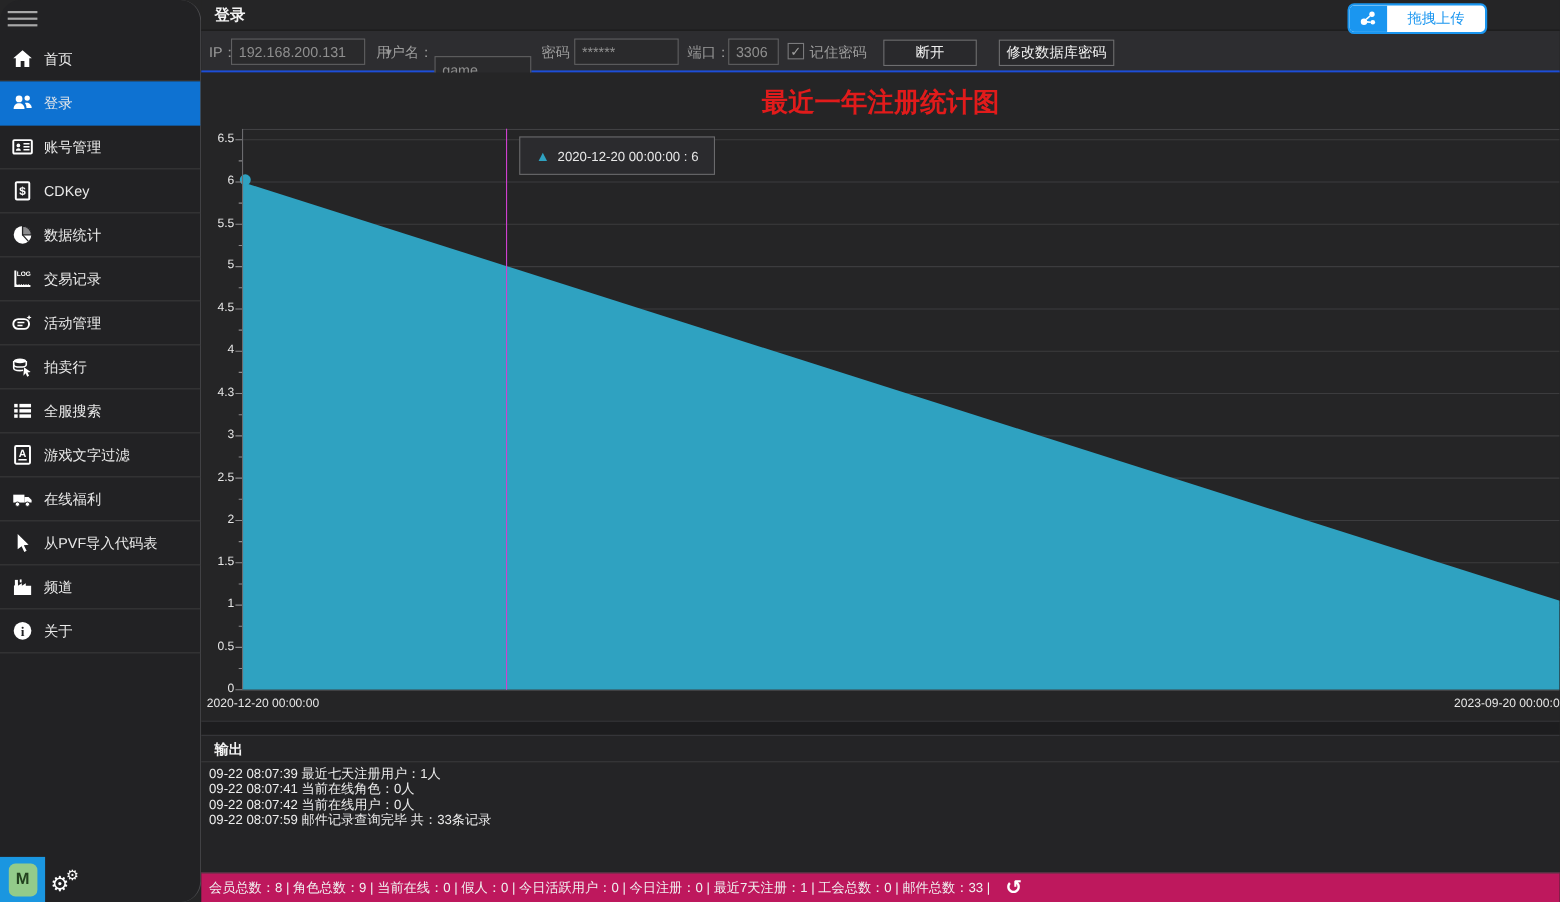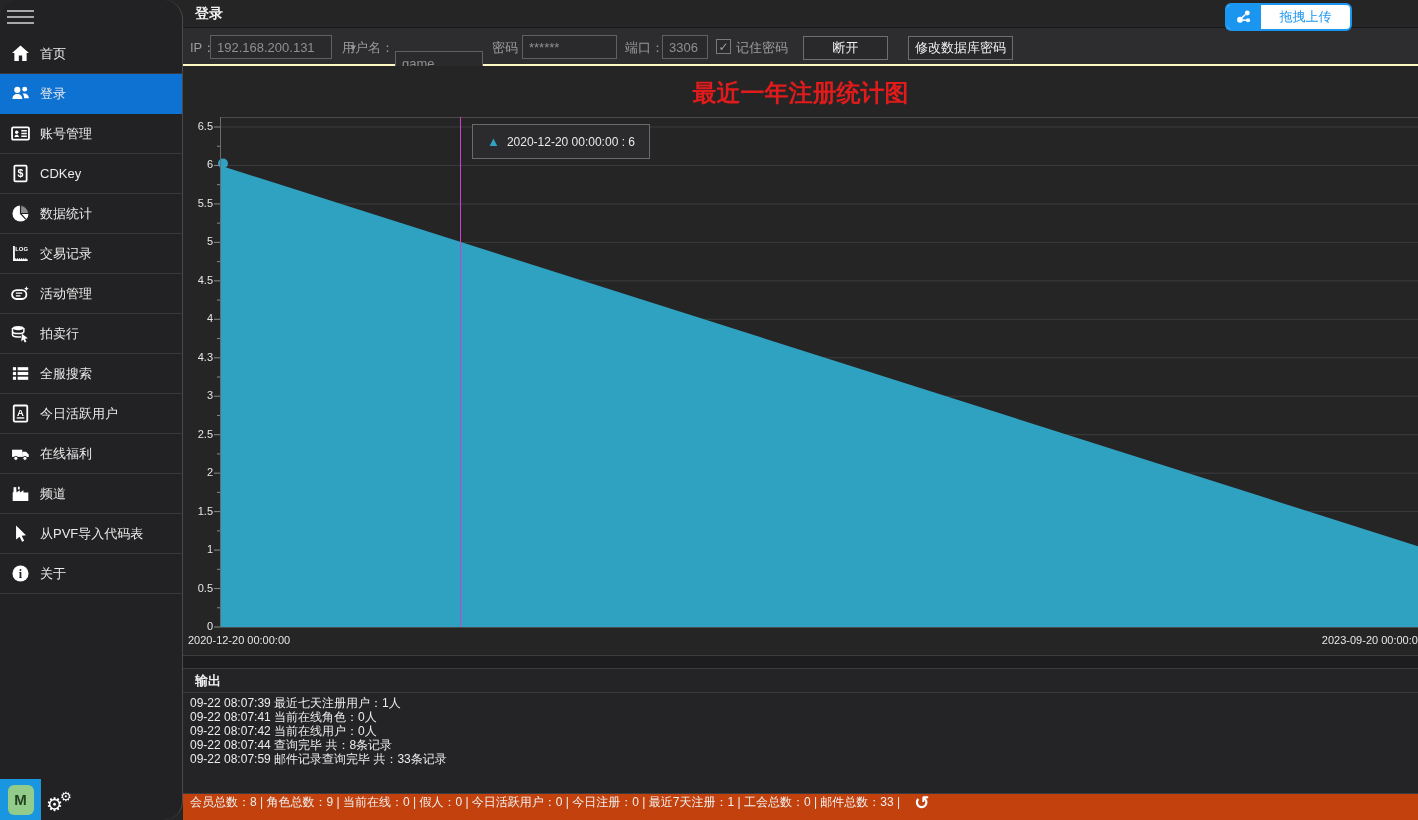--- a/index.html
+++ b/index.html
@@ -37,21 +37,21 @@
   .panel-title { font-size:14px; font-weight:bold; color:#f2f2f2; }
 
   .upload-btn { position:absolute; left:1042px; top:3px; width:127px; height:28px;
                 background:#fff; border:2px solid #1a96f0; border-radius:6px;
                 display:flex; align-items:stretch; overflow:hidden; cursor:pointer; z-index:5; }
   .upload-ic { width:34px; background:#1a96f0; display:flex; align-items:center; justify-content:center; }
   .upload-ic svg { width:20px; height:20px; }
   .upload-txt { flex:1; display:flex; align-items:center; justify-content:center;
                 color:#1a96f0; font-size:13px; }
 
-  .form-bar { position:relative; height:38px; background:#2d2d30; border-bottom:2px solid #fef9c3; }
+  .form-bar { position:relative; height:38px; background:#2d2d30; border-bottom:2px solid #1d4ed8; }
   .f-label { position:absolute; top:11px; font-size:13px; color:#9b9b9b; white-space:nowrap; }
   .f-input { position:absolute; top:7px; height:24px; background:#2a2a2c; border:1px solid #606062;
              color:#8f8f8f; font-size:13px; padding:0 6px;
              font-family:"Liberation Sans","DejaVu Sans",sans-serif; }
   .combo { display:flex; align-items:center; justify-content:space-between; cursor:pointer;gap:32px; }
   .combo .arrow { color:#8f8f8f; font-size:11px; margin-left:4px; }
   .checkbox { position:absolute; top:11px; width:15px; height:15px; border:1px solid #7a7a7c;
               background:#2a2a2c; display:flex; align-items:center; justify-content:center;
               color:#a0a0a0; font-size:12px; cursor:pointer; }
   .f-btn { position:absolute; top:8px; height:24px; background:#29292c; border:1px solid #6e6e70;
@@ -77,22 +77,22 @@
                  border-bottom:1px solid #3c3c3f; }
 
   
   .output { height:124px; background:#242426; }
   .output-header { height:24px; display:flex; align-items:center; padding-left:12px;
                    border-bottom:1px solid #39393b; font-size:13px; font-weight:bold; color:#f2f2f2; }
   .log { padding:3px 0 0 7px; }
   .log-line { font-size:12px; line-height:14px; color:#ececec; white-space:nowrap; }
 
   
-  .status-bar { height:27px; background:#c2410c; border-top:1px solid #3c3c3f;
-                display:flex; align-items:flex-start; padding-left:7px; }
+  .status-bar { height:27px; background:#be185d; border-top:1px solid #3c3c3f;
+                display:flex; align-items:center; padding-left:7px; }
   .status-text { font-size:12px; color:#f0f0f0; white-space:nowrap; }
   .refresh { margin-left:14px; font-size:18px; font-weight:bold; color:#fff; cursor:pointer; line-height:1; }
 </style>
 </head>
 <body>
 
 <div class="app">
 
   <aside class="sidebar">
     <div class="hamburger">
@@ -195,50 +195,50 @@
           <span class="nav-label">全服搜索</span>
         </div>
         <div class="nav-item">
           <span class="nav-icon">
             <svg viewBox="0 0 18 18">
               <rect x="2.6" y="1.4" width="12.8" height="15.2" rx="1" fill="none" stroke="#fff" stroke-width="1.7"></rect>
               <text x="9" y="11" font-size="9" font-weight="bold" fill="#fff" text-anchor="middle" font-family="sans-serif">A</text>
               <path d="M5.4 13.2h7.2" stroke="#fff" stroke-width="1.3"></path>
             </svg>
           </span>
-          <span class="nav-label">今日活跃用户</span>
+          <span class="nav-label">游戏文字过滤</span>
         </div>
         <div class="nav-item">
           <span class="nav-icon">
             <svg viewBox="0 0 18 18">
               <rect x="1" y="5.4" width="9.6" height="6.8" fill="#fff"></rect>
               <path d="M10.6 7.4h3.6l2.6 2.6v2.2h-6.2z" fill="#fff"></path>
               <circle cx="4.6" cy="13.6" r="1.9" fill="#fff" stroke="#222224" stroke-width="0.8"></circle>
               <circle cx="13.2" cy="13.6" r="1.9" fill="#fff" stroke="#222224" stroke-width="0.8"></circle>
             </svg>
           </span>
           <span class="nav-label">在线福利</span>
         </div>
         <div class="nav-item">
           <span class="nav-icon">
+            <svg viewBox="0 0 18 18">
+              <path d="M4.8 1.4l9.4 9.2-4.1.5 2.4 4.8-2 1-2.3-4.9-3.4 2.6z" fill="#fff"></path>
+            </svg>
+          </span>
+          <span class="nav-label">从PVF导入代码表</span>
+        </div>
+        <div class="nav-item">
+          <span class="nav-icon">
             <svg viewBox="0 0 18 18" fill="#fff">
               <rect x="2.4" y="3" width="2.6" height="5"></rect>
               <path d="M1.6 8l3.4-2v2l3.4-2v2l3.4-2v2h4.6v8H1.6z"></path>
               <rect x="6.6" y="2.6" width="1.6" height="2.6"></rect>
             </svg>
           </span>
           <span class="nav-label">频道</span>
-        </div>
-        <div class="nav-item">
-          <span class="nav-icon">
-            <svg viewBox="0 0 18 18">
-              <path d="M4.8 1.4l9.4 9.2-4.1.5 2.4 4.8-2 1-2.3-4.9-3.4 2.6z" fill="#fff"></path>
-            </svg>
-          </span>
-          <span class="nav-label">从PVF导入代码表</span>
         </div>
         <div class="nav-item">
           <span class="nav-icon">
             <svg viewBox="0 0 18 18">
               <circle cx="9" cy="9" r="7.6" fill="#fff"></circle>
               <text x="9" y="13.2" font-size="11.5" font-weight="bold" fill="#222224" text-anchor="middle" font-family="serif">i</text>
             </svg>
           </span>
           <span class="nav-label">关于</span>
         </div>
@@ -367,21 +367,20 @@
     </section>
 
     <div class="section-gap"></div>
 
     <section class="output">
       <div class="output-header">输出</div>
       <div class="log" id="log">
           <div class="log-line">09-22 08:07:39 最近七天注册用户：1人</div>
           <div class="log-line">09-22 08:07:41 当前在线角色：0人</div>
           <div class="log-line">09-22 08:07:42 当前在线用户：0人</div>
-          <div class="log-line">09-22 08:07:44 查询完毕 共：8条记录</div>
           <div class="log-line">09-22 08:07:59 邮件记录查询完毕 共：33条记录</div>
         </div>
     </section>
 
     <footer class="status-bar">
       <span class="status-text" id="status-text">会员总数：8 | 角色总数：9 | 当前在线：0 | 假人：0 | 今日活跃用户：0 | 今日注册：0 | 最近7天注册：1 | 工会总数：0 | 邮件总数：33 |</span>
       <span class="refresh" id="refresh">↺</span>
     </footer>
 
   </div>

